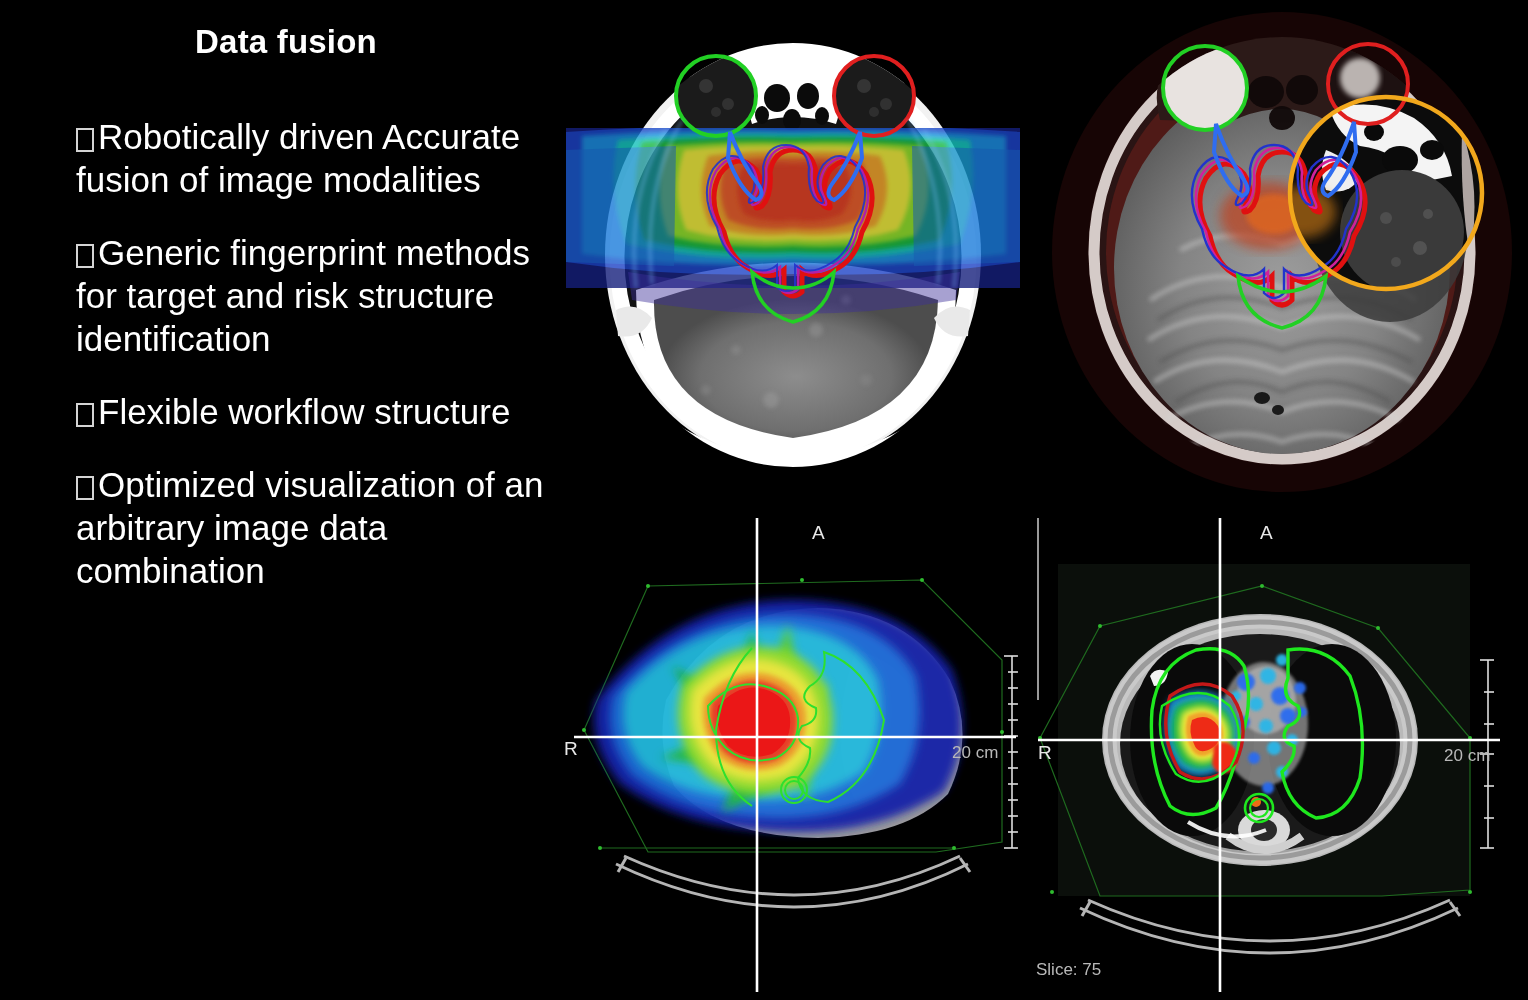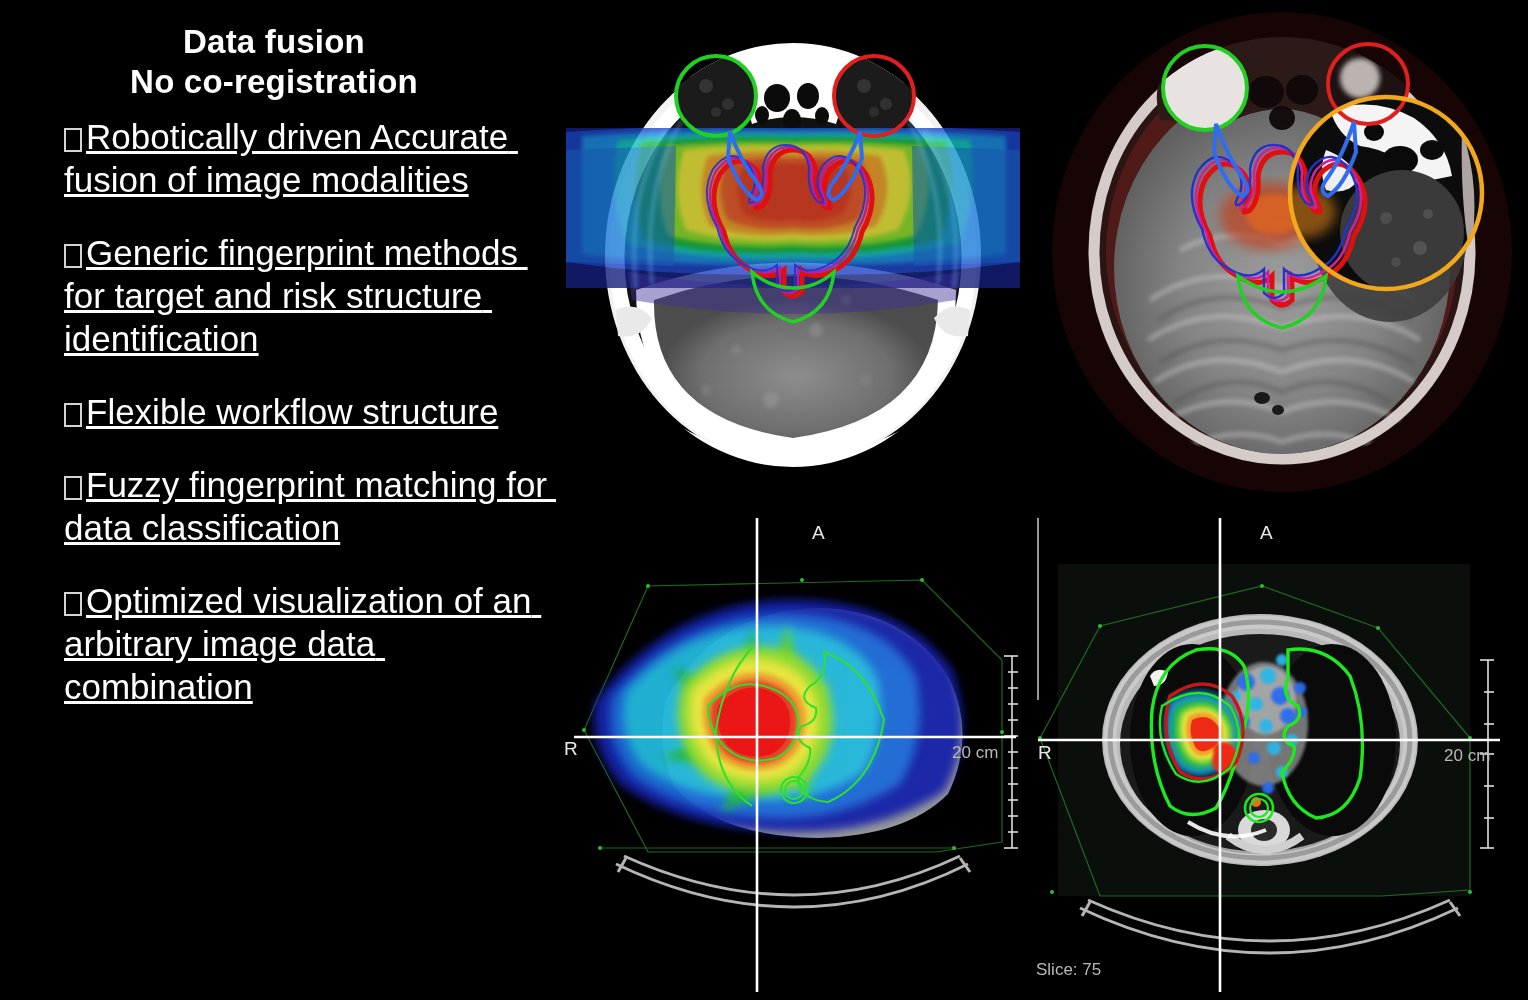--- a/index.html
+++ b/index.html
@@ -1,25 +1,25 @@
 <!DOCTYPE html>
 <html><head>
 <meta charset="utf-8">
 <style>
   html,body{margin:0;padding:0;background:#000;}
   body{width:1528px;height:1000px;overflow:hidden;font-family:"Liberation Sans",sans-serif;}
   .slide{position:relative;width:1528px;height:1000px;background:#000;}
 
   
-  .textcol{position:absolute;left:4px;top:0;width:556px;height:1000px;}
+  .textcol{position:absolute;left:16px;top:0;width:556px;height:1000px;}
   .title{position:absolute;left:0;top:22px;width:540px;text-align:center;
          color:#fff;font-size:33px;font-weight:bold;line-height:40px;letter-spacing:.2px;}
   .bullets{position:absolute;left:60px;top:115px;width:490px;}
   .bullet{color:#fff;font-size:35px;line-height:43px;margin-bottom:30px;
-          text-indent:0;white-space:pre-wrap;text-decoration:underline;}
+          text-indent:0;white-space:pre-wrap;}
   .bullet .bx{display:inline-block;width:18px;height:24px;border:2px solid #d4d4d4;
               vertical-align:-3px;margin-right:4px;box-sizing:border-box;background:transparent;}
   .bullet .btxt{display:inline;}
 
   
   .panel{position:absolute;background:#000;overflow:hidden;}
   #panel-ct  {left:556px;  top:0px;   width:474px; height:500px;}
   #panel-mri {left:1030px; top:0px;   width:498px; height:500px;}
   #panel-3d  {left:556px;  top:500px; width:474px; height:500px;}
   #panel-pet {left:1030px; top:500px; width:498px; height:500px;}
@@ -30,28 +30,26 @@
 </style>
 </head>
 <body>
 
 <div class="slide">
 
   <div class="textcol">
 
     <div class="title">
       <div>Data fusion</div>
-      <div>No co-registration</div>
     </div>
 
     <div class="bullets">
       <div class="bullet"><span class="bx"></span><span class="btxt">Robotically driven Accurate fusion of image modalities</span></div>
       <div class="bullet"><span class="bx"></span><span class="btxt">Generic fingerprint methods for target and risk structure identification</span></div>
       <div class="bullet"><span class="bx"></span><span class="btxt">Flexible workflow structure</span></div>
-      <div class="bullet"><span class="bx"></span><span class="btxt">Fuzzy fingerprint matching for data classification</span></div>
       <div class="bullet"><span class="bx"></span><span class="btxt">Optimized visualization of an arbitrary image data combination</span></div>
     </div>
   </div>
 
   <div class="panel" id="panel-ct">
     <svg viewBox="0 0 474 500" preserveAspectRatio="none">
       <defs>
         <radialGradient id="brainTex" cx="50%" cy="62%" r="48%">
           <stop offset="0%" stop-color="#8d8d8d"></stop>
             <stop offset="70%" stop-color="#6f6f6f"></stop>

